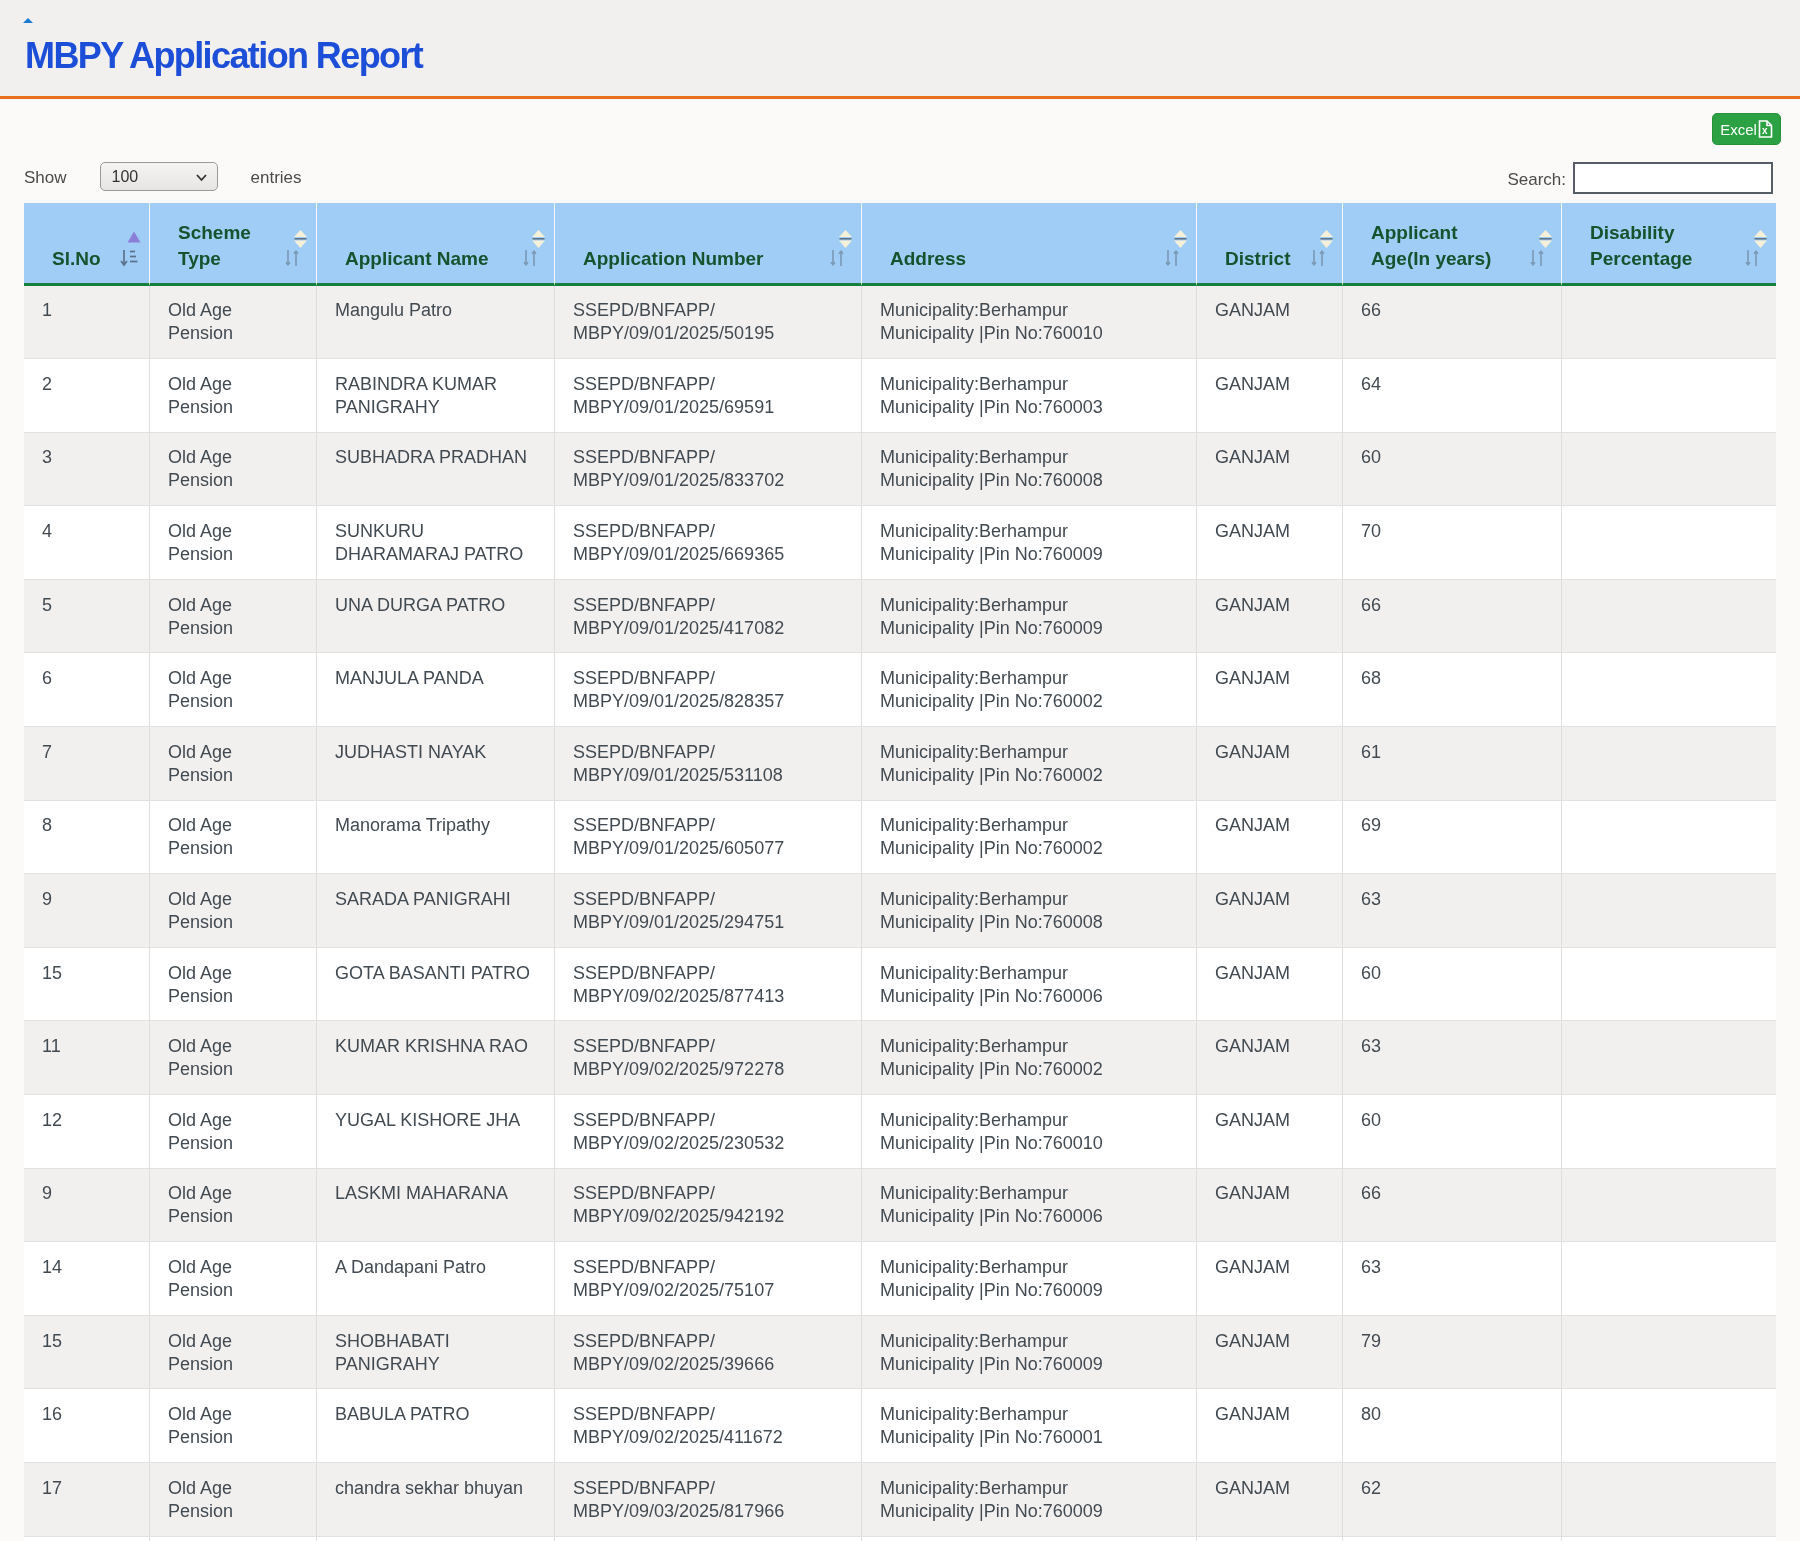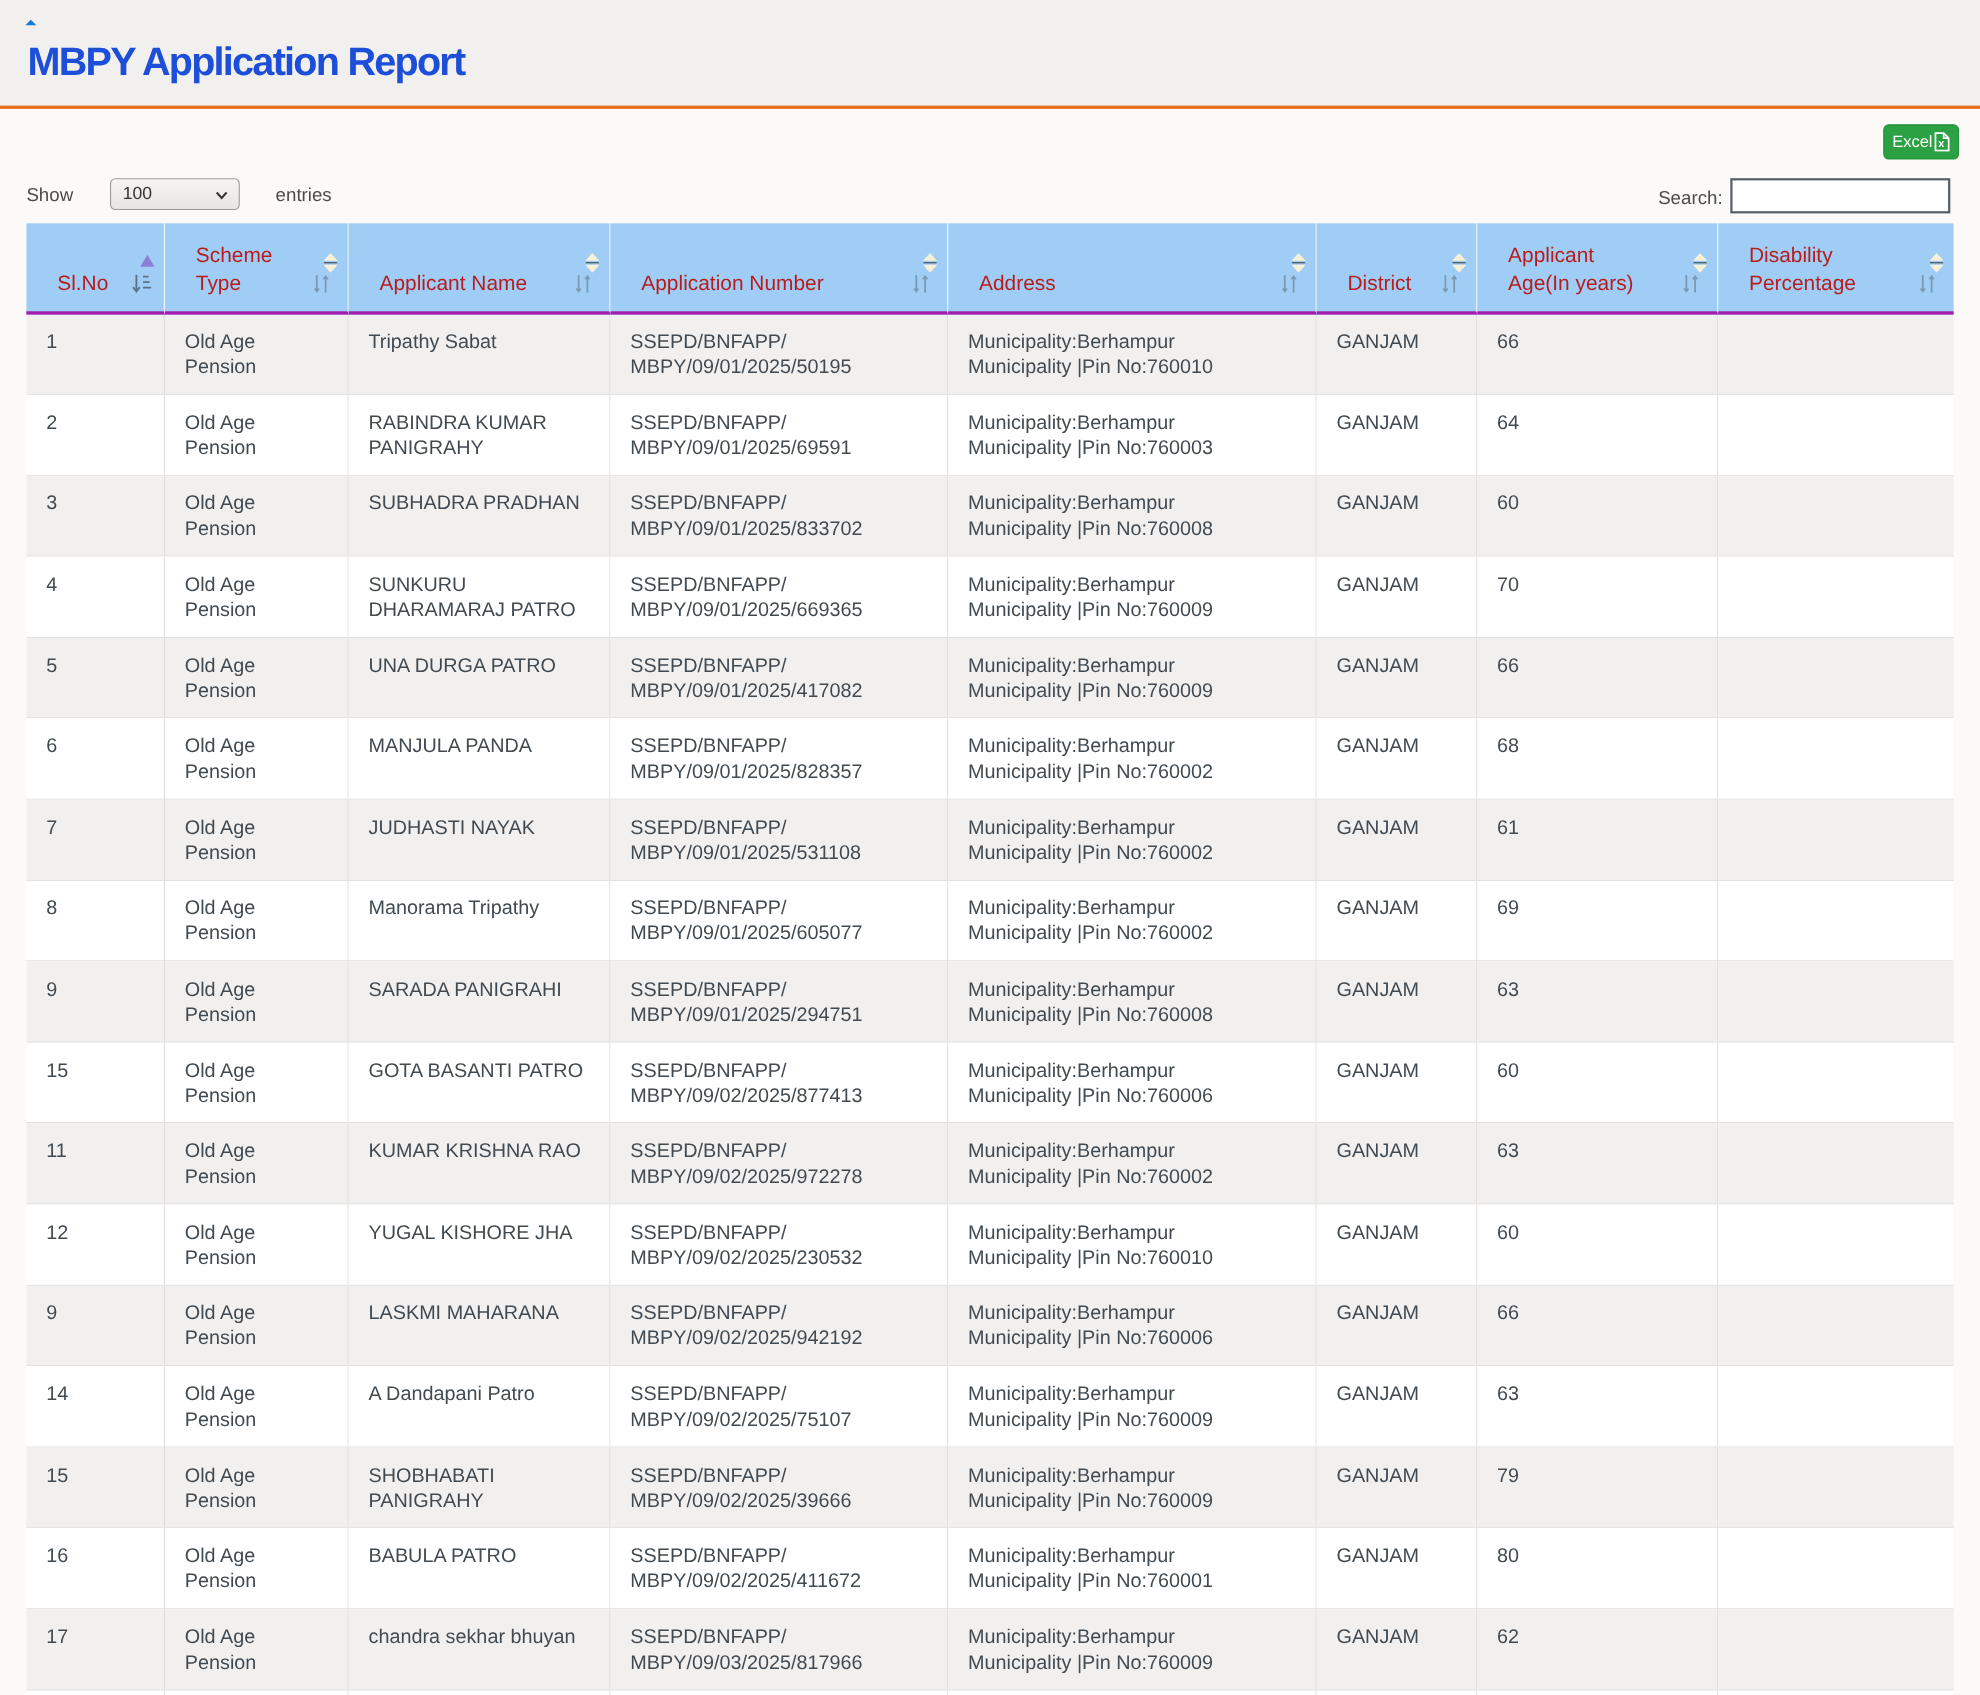--- a/index.html
+++ b/index.html
@@ -77,28 +77,28 @@
 table {
   margin-top: 0;
   width: 1752px;
   table-layout: fixed;
   border-collapse: separate;
   border-spacing: 0;
   font-size: 16.5px;
 }
 th {
   background: #a0cdf5;
-  color: #b91c1c;
-  font-weight: normal;
+  color: #14532d;
+  font-weight: bold;
   text-align: left;
   vertical-align: bottom;
   height: 83px;
   padding: 0 0 10.5px 28px;
   border-right: 1.5px solid #f3f9ff;
-  border-bottom: 3px solid #a21caf;
+  border-bottom: 3px solid #15803d;
   position: relative;
   font-size: 19px;
   line-height: 26px;
 }
 th:last-child { border-right: none; }
 td {
   padding: 13.8px 14px 12.8px 18px;
   vertical-align: top;
   line-height: 23px;
   font-size: 18px;
@@ -237,21 +237,21 @@
                 <path d="M2 13.3 L4 15.8 L6 13.3"></path>
                 <path d="M12 17 V2.5"></path>
                 <path d="M10 4.8 L12 2.2 L14 4.8"></path>
               </svg></span></th>
       </tr>
     </thead>
     <tbody>
       <tr class="odd">
         <td>1</td>
         <td>Old Age<br>Pension</td>
-        <td>Tripathy Sabat</td>
+        <td>Mangulu Patro</td>
         <td>SSEPD/BNFAPP/<br>MBPY/09/01/2025/50195</td>
         <td>Municipality:Berhampur<br>Municipality |Pin No:760010</td>
         <td>GANJAM</td>
         <td>66</td>
         <td></td>
       </tr>
       <tr class="even">
         <td>2</td>
         <td>Old Age<br>Pension</td>
         <td>RABINDRA KUMAR PANIGRAHY</td>

